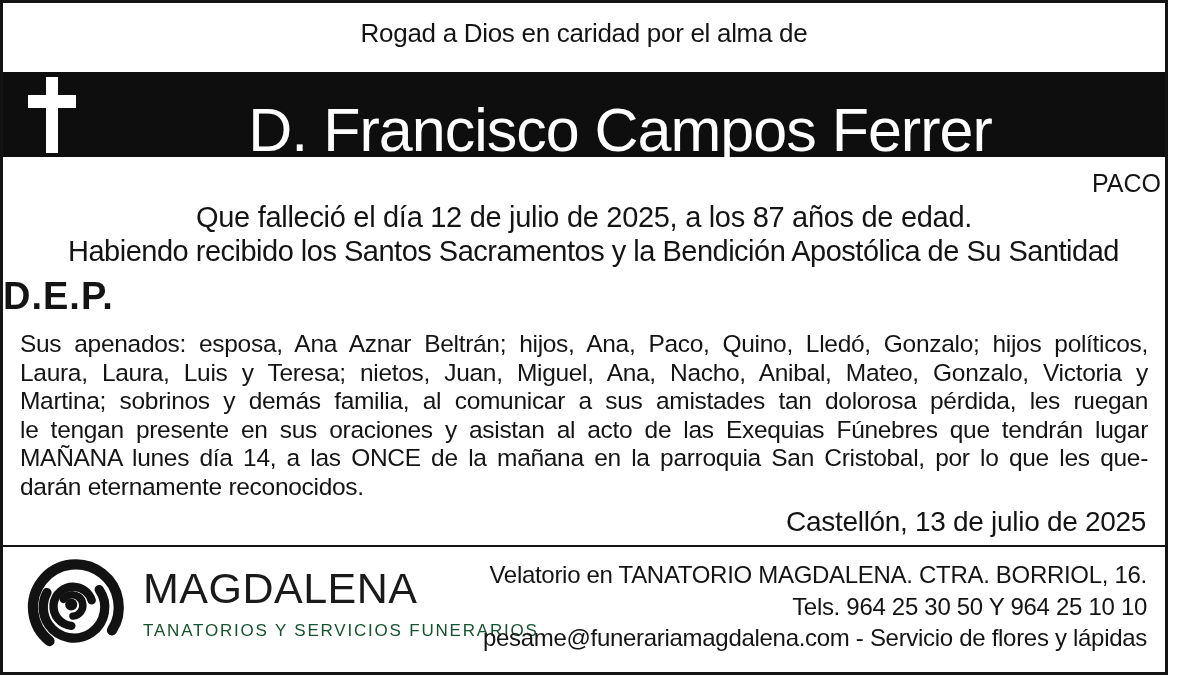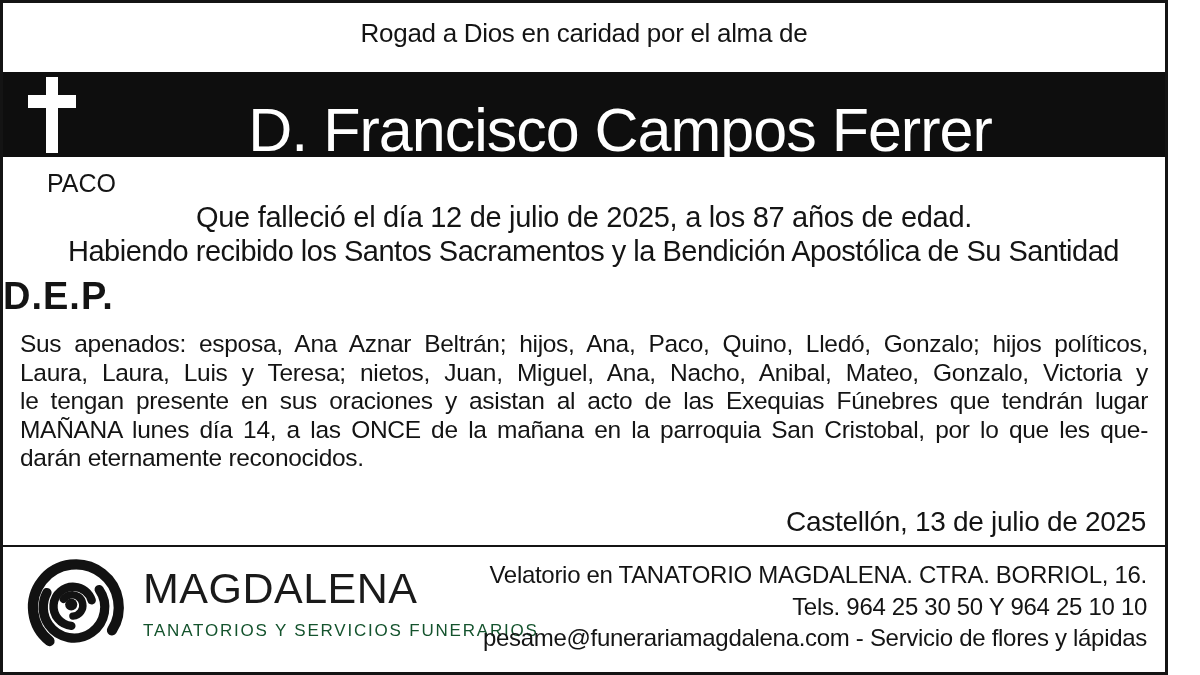--- a/index.html
+++ b/index.html
@@ -46,23 +46,22 @@
     color: #ffffff;
     font-size: 61px;
     letter-spacing: -1px;
     white-space: nowrap;
     margin-top: 16px;
   }
 
   .nickname {
     position: absolute;
     top: 166px; left: 0; right: 4px;
-    text-align: left;
+    text-align: right;
     font-size: 25px;
-    padding-left: 44px;
   }
   .death-line {
     position: absolute;
     top: 198px; left: 0; right: 0;
     text-align: center;
     font-size: 29px;
     letter-spacing: -0.3px;
   }
   .sacraments-line {
     position: absolute;
@@ -165,20 +164,21 @@
 
   <div class="death-line">Que falleció el día 12 de julio de 2025, a los 87 años de edad.</div>
 
   <div class="sacraments-line">Habiendo recibido los Santos Sacramentos y la Bendición Apostólica de Su Santidad</div>
 
   <div class="dep">D.E.P.</div>
 
   <div class="obituary-body">
     <div class="body-line">Sus apenados: esposa, Ana Aznar Beltrán; hijos, Ana, Paco, Quino, Lledó, Gonzalo; hijos políticos,</div>
     <div class="body-line">Laura, Laura, Luis y Teresa; nietos, Juan, Miguel, Ana, Nacho, Anibal, Mateo, Gonzalo, Victoria y</div>
+    <div class="body-line">Martina; sobrinos y demás familia, al comunicar a sus amistades tan dolorosa pérdida, les ruegan</div>
     <div class="body-line">le tengan presente en sus oraciones y asistan al acto de las Exequias Fúnebres que tendrán lugar</div>
     <div class="body-line">MAÑANA lunes día 14, a las ONCE de la mañana en la parroquia San Cristobal, por lo que les que-</div>
     <div class="body-line last">darán eternamente reconocidos.</div>
   </div>
 
   <div class="place-date">Castellón, 13 de julio de 2025</div>
 
   <div class="footer-divider"></div>
 
   <div class="footer">

